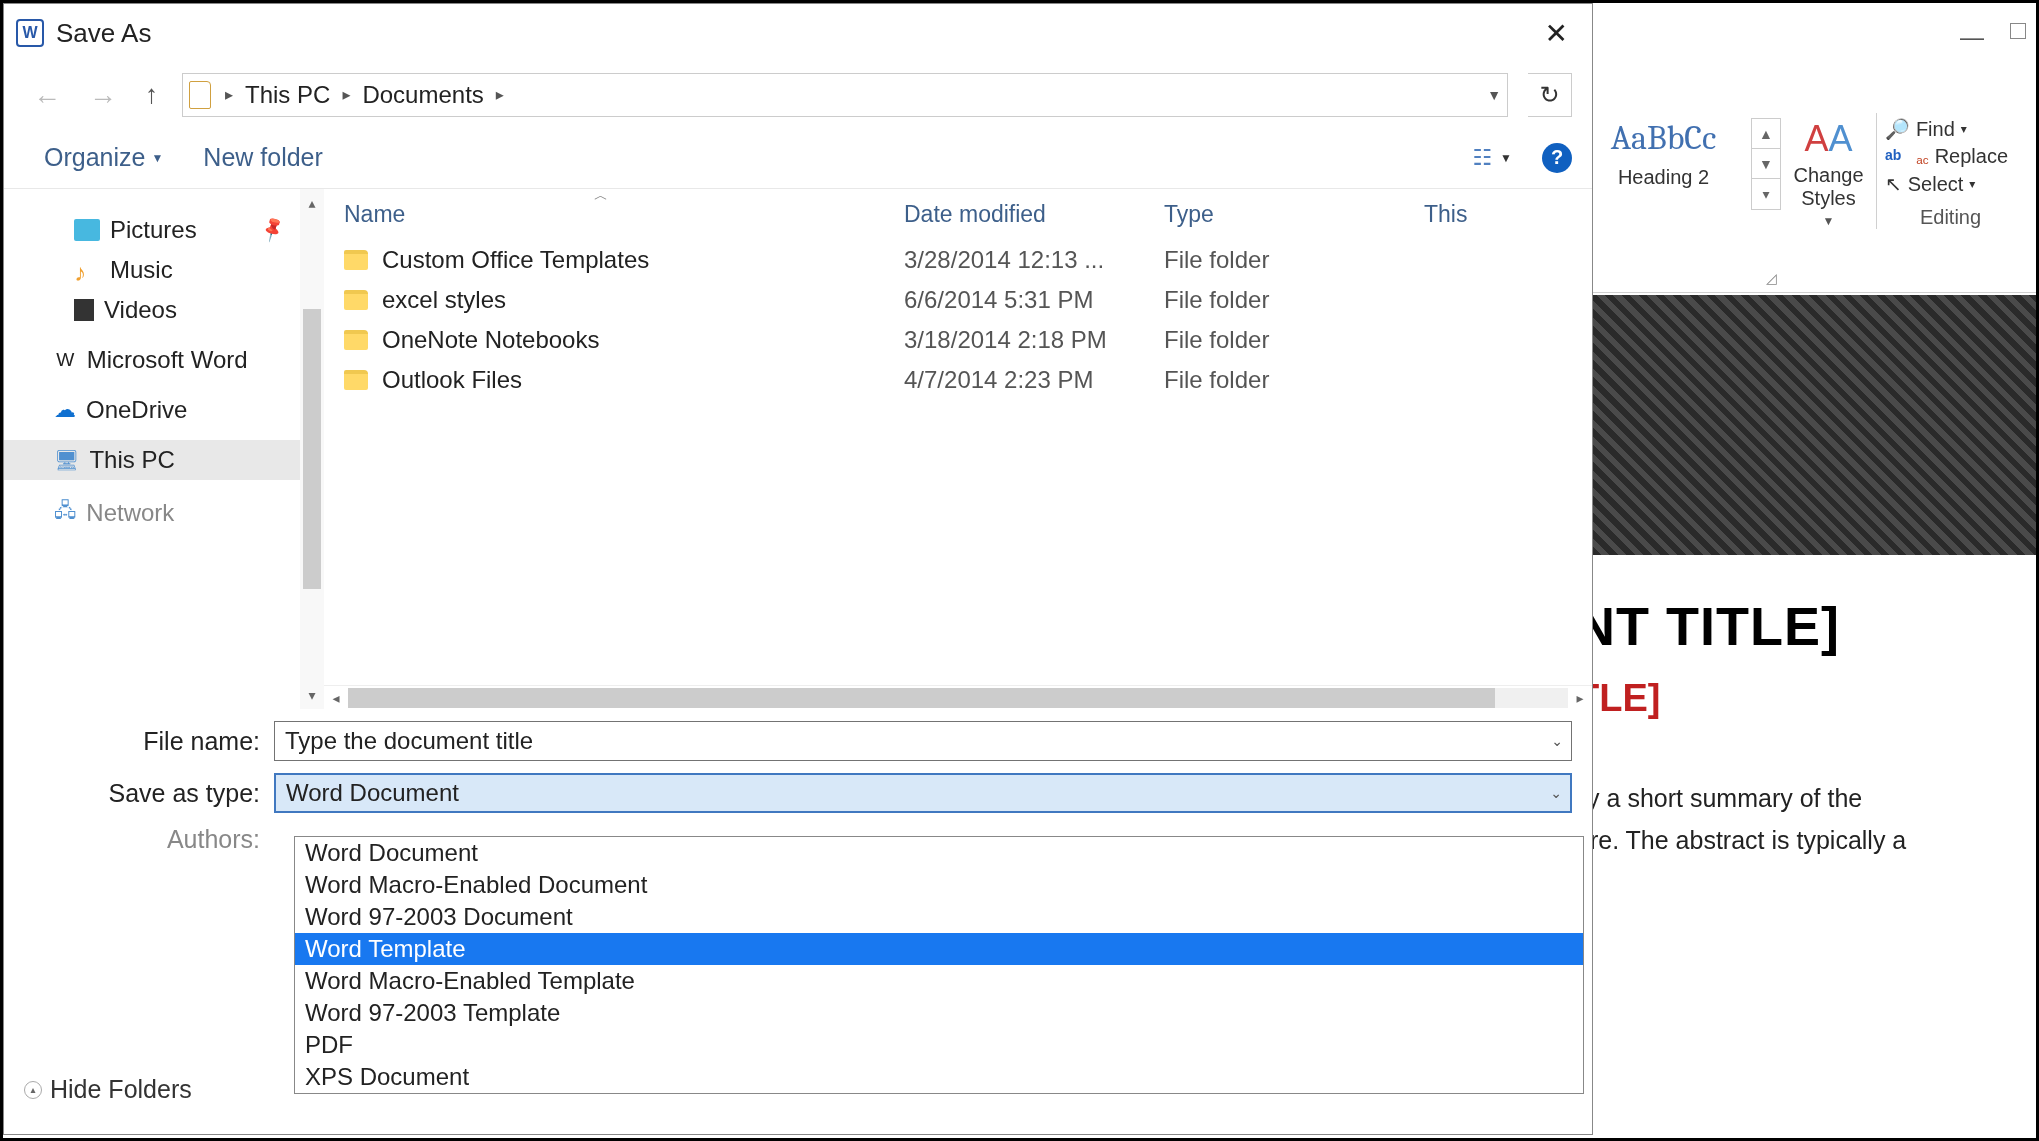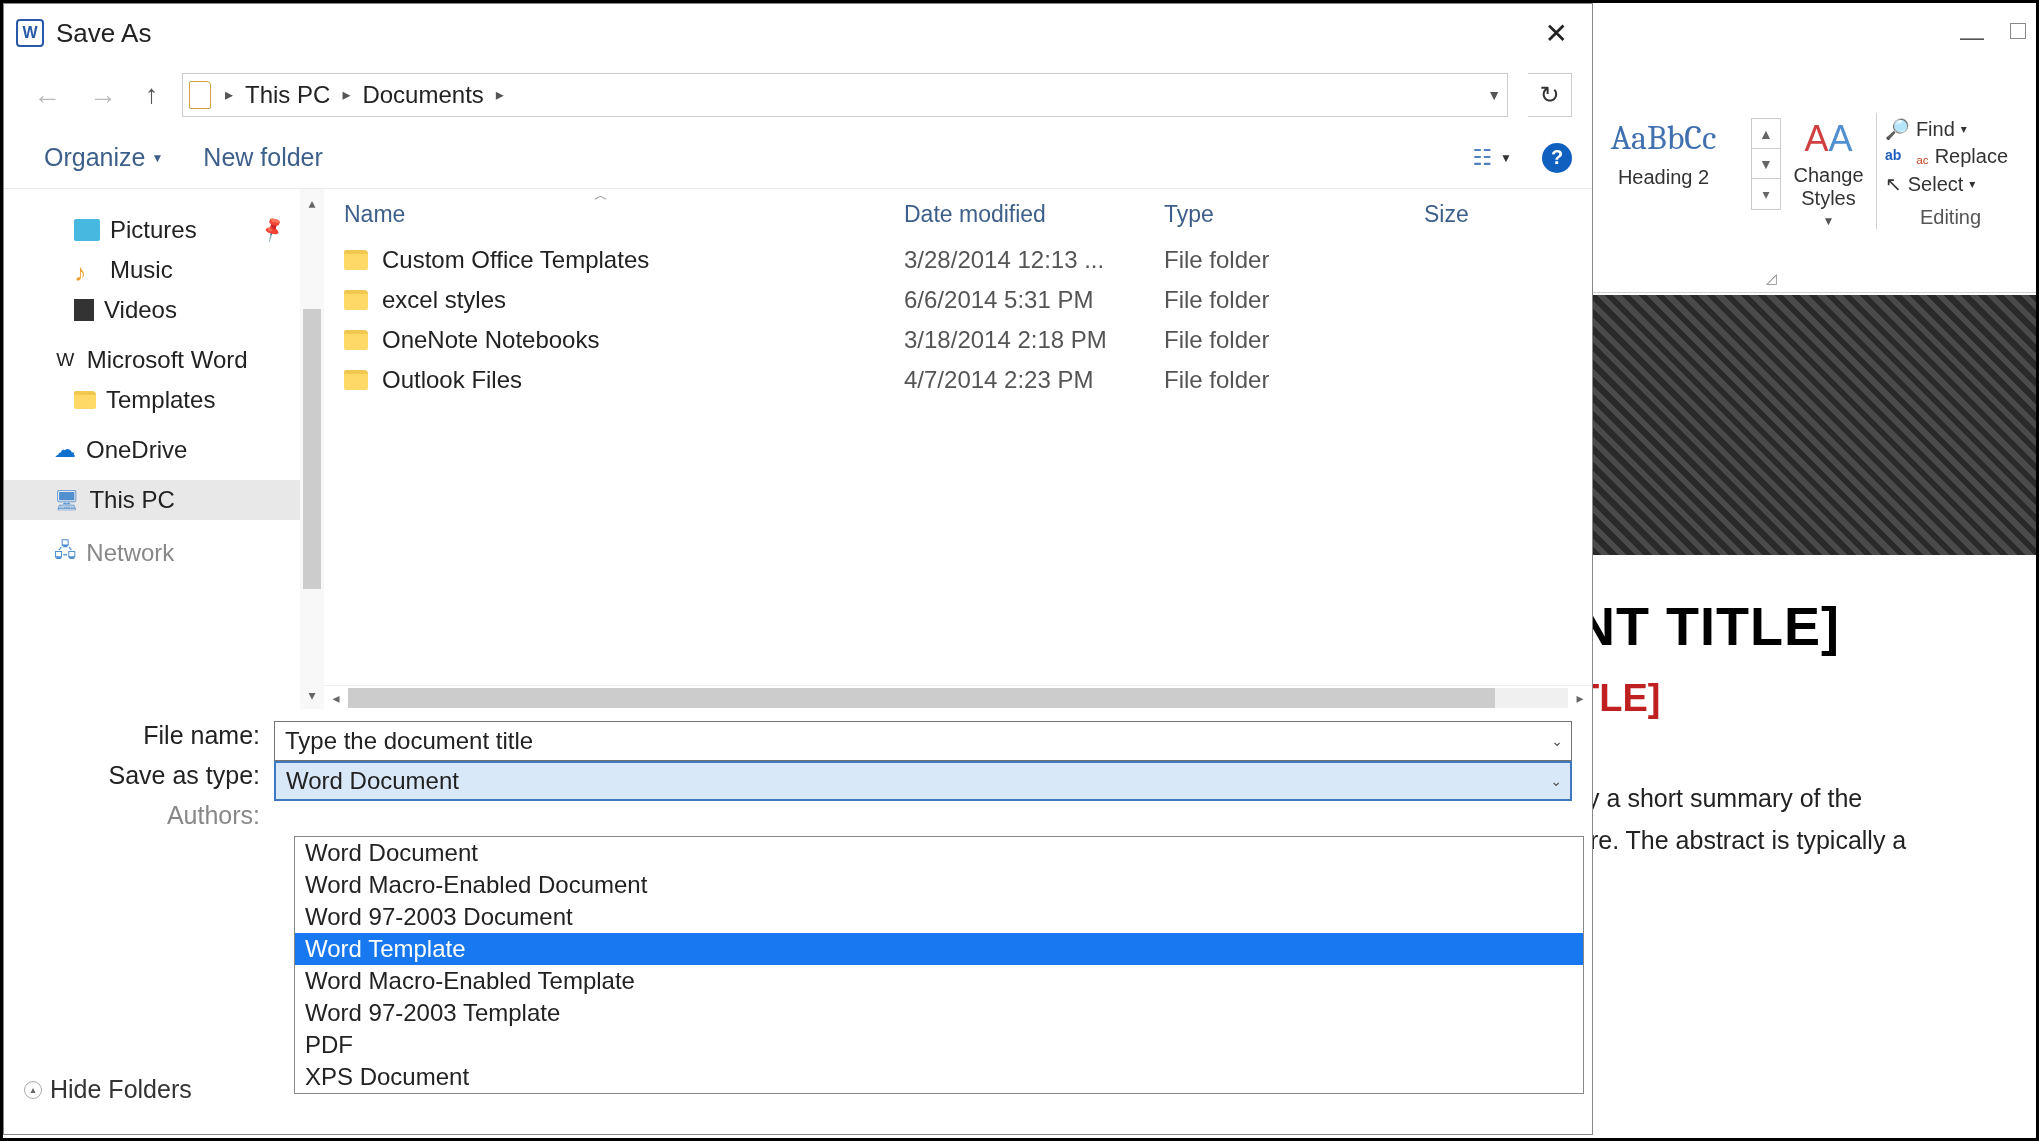--- a/index.html
+++ b/index.html
@@ -83,21 +83,21 @@
   .file-row .cell-name { width: 580px; padding-left: 20px; display: flex; align-items: center; gap: 14px; }
   .file-row .cell-date { width: 260px; color: #555; }
   .file-row .cell-type { width: 260px; color: #555; }
   .file-row .fico { width: 24px; height: 20px; background: #ffd968; border-radius: 2px 4px 2px 2px; border-top: 4px solid #f0c850; }
   .hscroll { height: 24px; display: flex; align-items: center; border-top: 1px solid #eee; }
   .hscroll .hs-ar { width: 24px; text-align: center; color: #666; font-size: 14px; }
   .hscroll .hs-track { flex: 1; background: #f0f0f0; height: 20px; position: relative; }
   .hscroll .hs-thumb { position: absolute; left: 0; width: 94%; height: 100%; background: #ccc; }
   
   .form-area { padding: 12px 20px 0 40px; }
-  .form-row { display: flex; }
+  .form-row { display: flex; align-items: center; margin-bottom: 12px; }
   .form-row .lbl { width: 230px; text-align: right; padding-right: 14px; font-size: 25px; color: #222; }
   .form-row .lbl.dim { color: #888; }
   .form-row .field { flex: 1; height: 40px; border: 1px solid #737373; display: flex; align-items: center; padding: 0 10px; font-size: 24px; color: #222; position: relative; }
   .form-row .field .dd { position: absolute; right: 8px; font-size: 14px; color: #555; }
   .form-row .field.type-field { background: #d8e8f8; border: 2px solid #4078c0; }
   
   .dropdown { position: absolute; left: 290px; width: 1290px; background: #fff; border: 1px solid #888; z-index: 50; }
   .dropdown .opt { font-size: 24px; color: #222; padding: 2px 10px; }
   .dropdown .opt.hl { background: #1878f0; color: #fff; }
   .cursor-ptr { position: absolute; font-size: 20px; color: #000; pointer-events: none; }
@@ -204,24 +204,20 @@
           <span>Music</span>
         </div>
       <div class="tnode">
           <span class="ticon" style="background:#333;width:20px;"></span>
           <span>Videos</span>
         </div>
       <div class="tnode l1">
           <span class="w-icon" style="transform:scale(0.8);">W</span>
           <span>Microsoft Word</span>
         </div>
-      <div class="tnode">
-          <span class="folder-ico"></span>
-          <span>Templates</span>
-        </div>
       <div class="tnode l1">
           <span style="color:#1070d0;font-size:22px;">☁</span>
           <span>OneDrive</span>
         </div>
       <div class="tnode l1 sel">
           <span style="color:#5090d0;font-size:20px;">🖥</span>
           <span>This PC</span>
         </div>
       <div class="tnode l1 cut">
           <span style="color:#5090d0;font-size:20px;">🖧</span>
@@ -233,21 +229,21 @@
         <div class="sb-ar" style="position:absolute;bottom:0;width:100%;">▾</div>
       </div>
     </div>
 
     <div class="file-area">
       <div class="file-hdr">
         <span class="sort-caret">︿</span>
         <div class="col-name">Name</div>
         <div class="col-date">Date modified</div>
         <div class="col-type">Type</div>
-        <div class="col-size">Size</div>
+        <div class="col-size">This</div>
       </div>
       <div class="file-list" id="file-list">
           <div class="file-row">
             <div class="cell-name">
               <span class="fico"></span>
               <span>Custom Office Templates</span>
             </div>
             <div class="cell-date">3/28/2014 12:13 ...</div>
             <div class="cell-type">File folder</div>
           </div>

